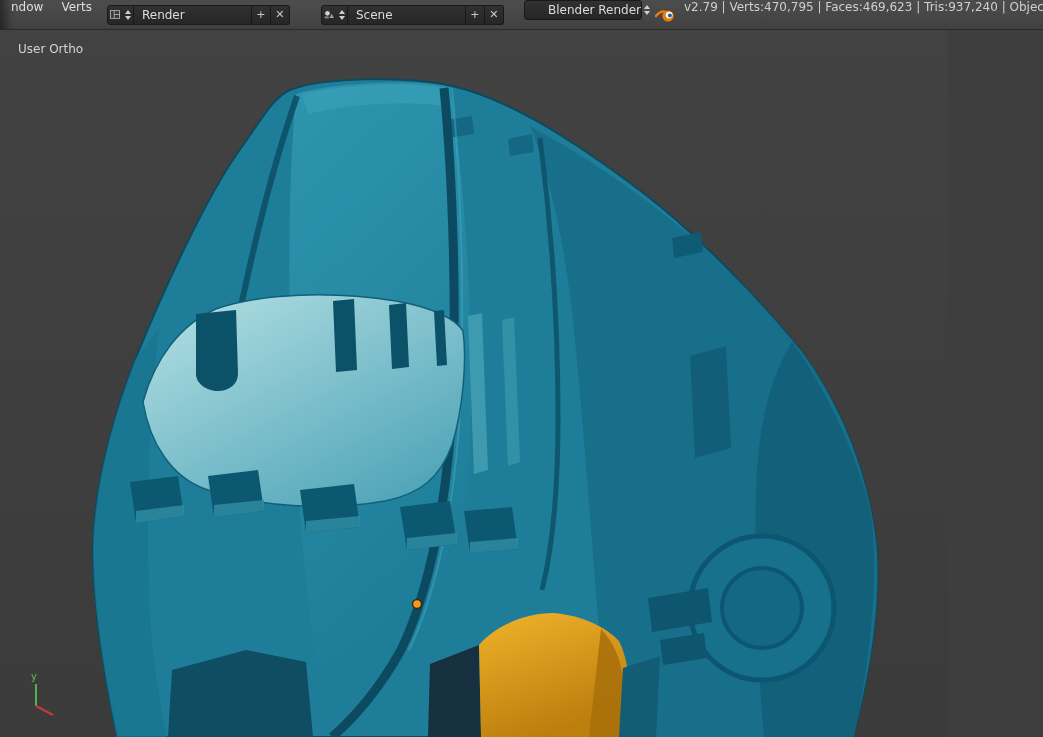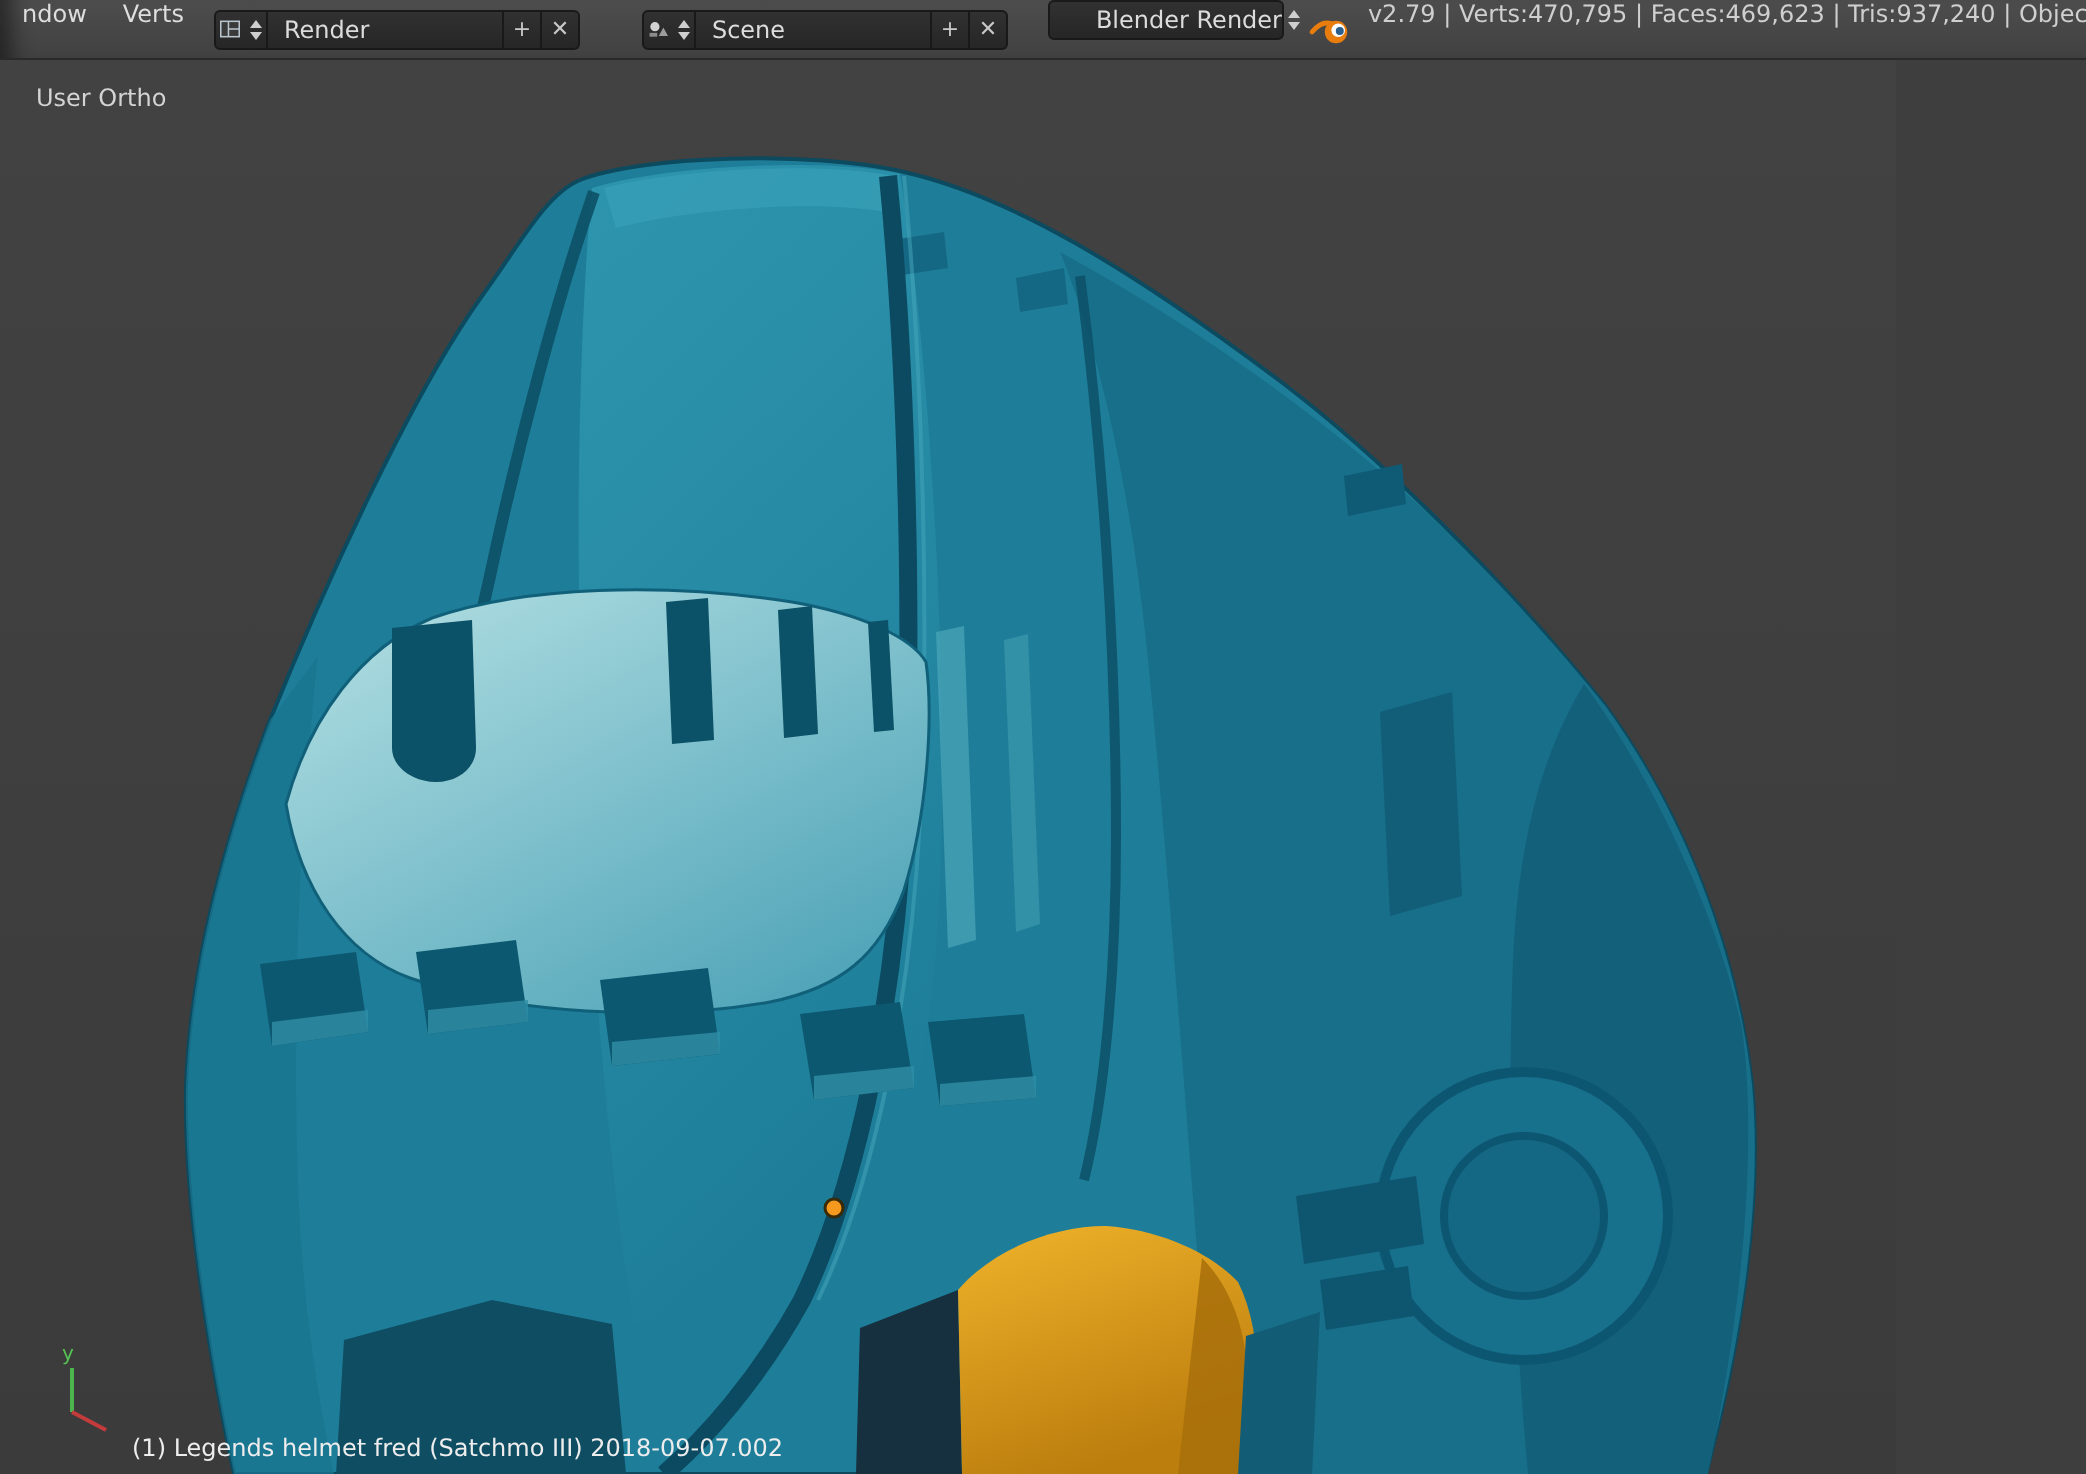--- a/index.html
+++ b/index.html
@@ -203,14 +203,13 @@
       <circle cx="417" cy="574" r="4.5" fill="#F59A1E" stroke="#3A2A06" stroke-width="1.5"></circle>
     </g>
 
     <g>
       <line x1="36" y1="676" x2="36" y2="654" stroke="#4CB54E" stroke-width="2"></line>
       <line x1="36" y1="676" x2="53" y2="685" stroke="#C33B3B" stroke-width="2"></line>
       <text x="31" y="650" fill="#55C353" font-size="10">y</text>
     </g>
   </svg>
 
-  <span class="object-info">(1) Legends helmet fred (Satchmo III) 2018-09-07.002</span>
 </div>
 
 </body></html>

